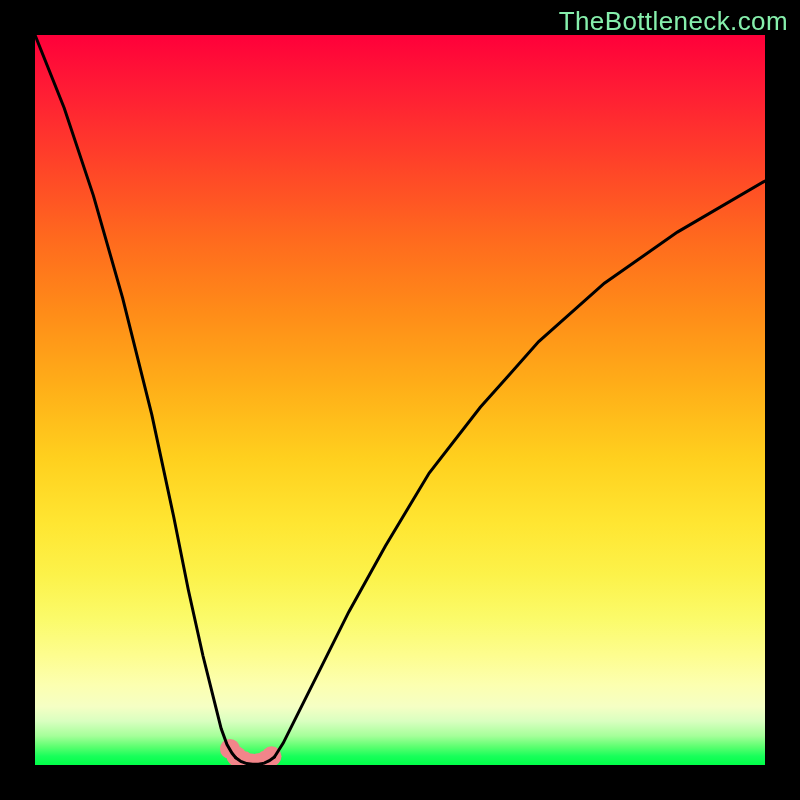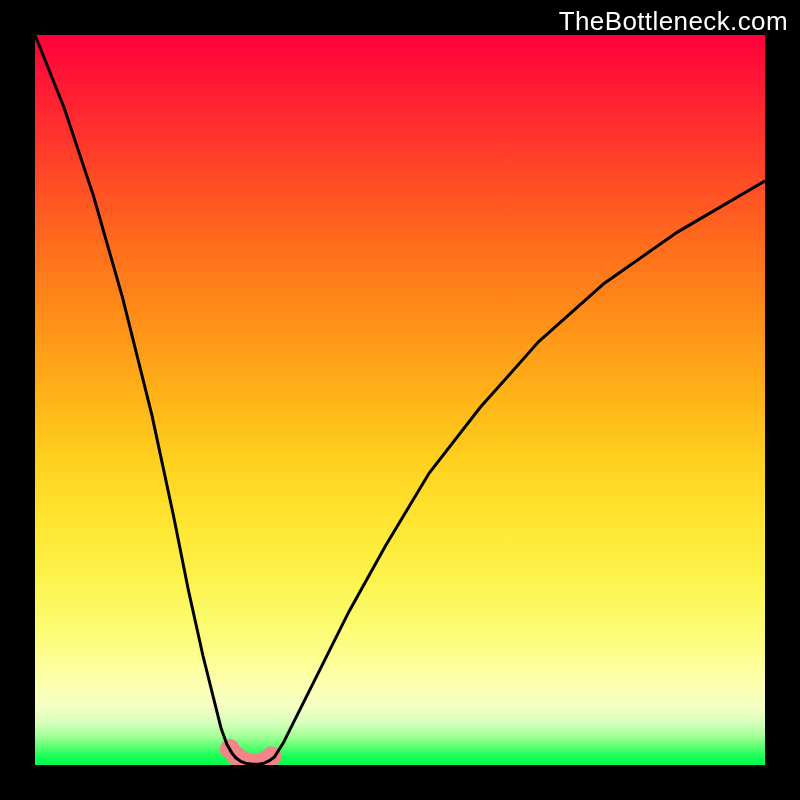--- a/index.html
+++ b/index.html
@@ -42,21 +42,21 @@
       #a6ff9a 96%,
       #5cff70 97.5%,
       #18ff5a 98.8%,
       #00ff48 100%
     );
   }
   .watermark {
     position: absolute;
     top: 6px;
     right: 12px;
-    color: #ffffff;
+    color: #86efac;
     font-size: 26px;
     font-weight: 500;
     letter-spacing: 0.4px;
     user-select: none;
   }
   svg.curves {
     position: absolute;
     left: 0;
     top: 0;
     width: 730px;

